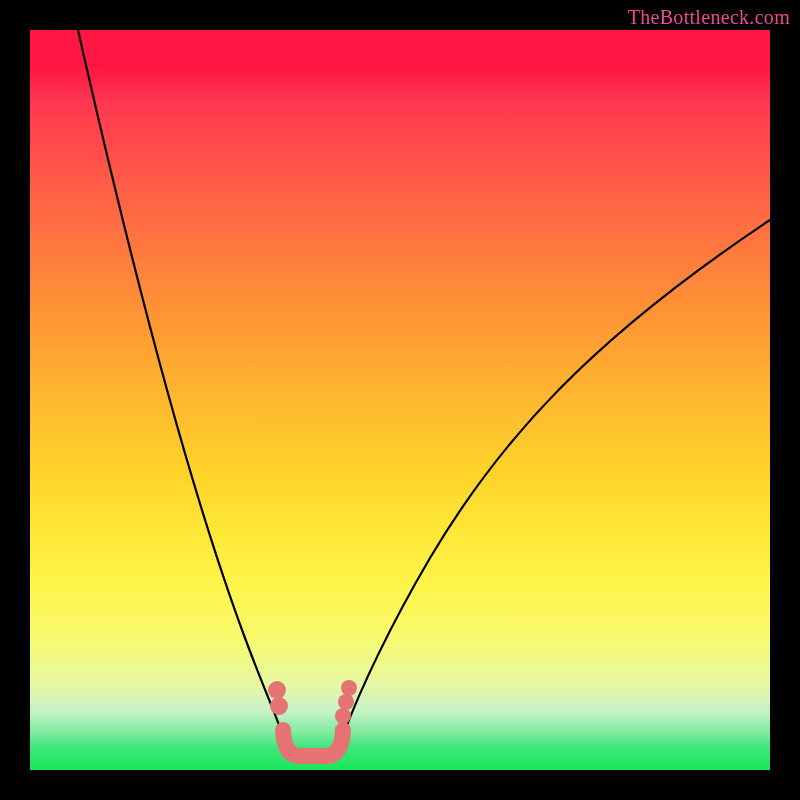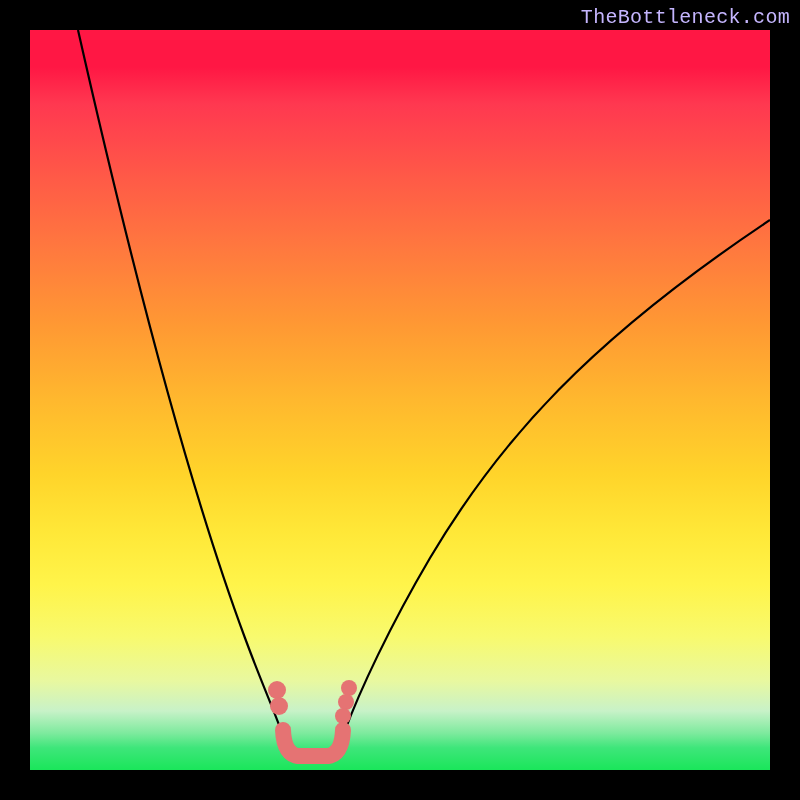--- a/index.html
+++ b/index.html
@@ -33,25 +33,25 @@
         #c8f2c8 92%,
         #7eea9e 95%,
         #3ee67a 97%,
         #1ae65a 100%
       );
     }
     .watermark {
       position: absolute;
       top: 6px;
       right: 10px;
-      color: #c4b5fd;
+      color: #ec4899;
       font-size: 20px;
       font-weight: 500;
       letter-spacing: 0.3px;
-      font-family: Liberation Mono, monospace;
+      font-family: Liberation Serif, serif;
     }
     .curve-svg {
       position: absolute;
       top: 0;
       left: 0;
       width: 740px;
       height: 740px;
     }
     .curve-path {
       fill: none;

